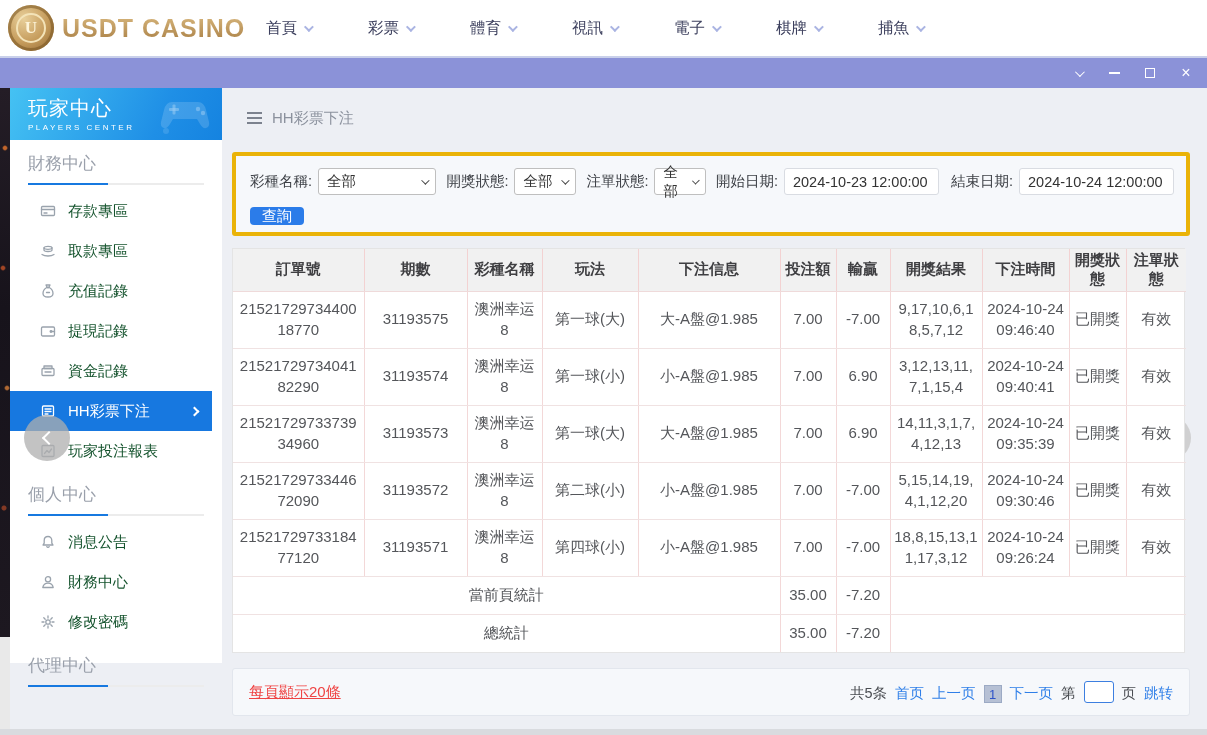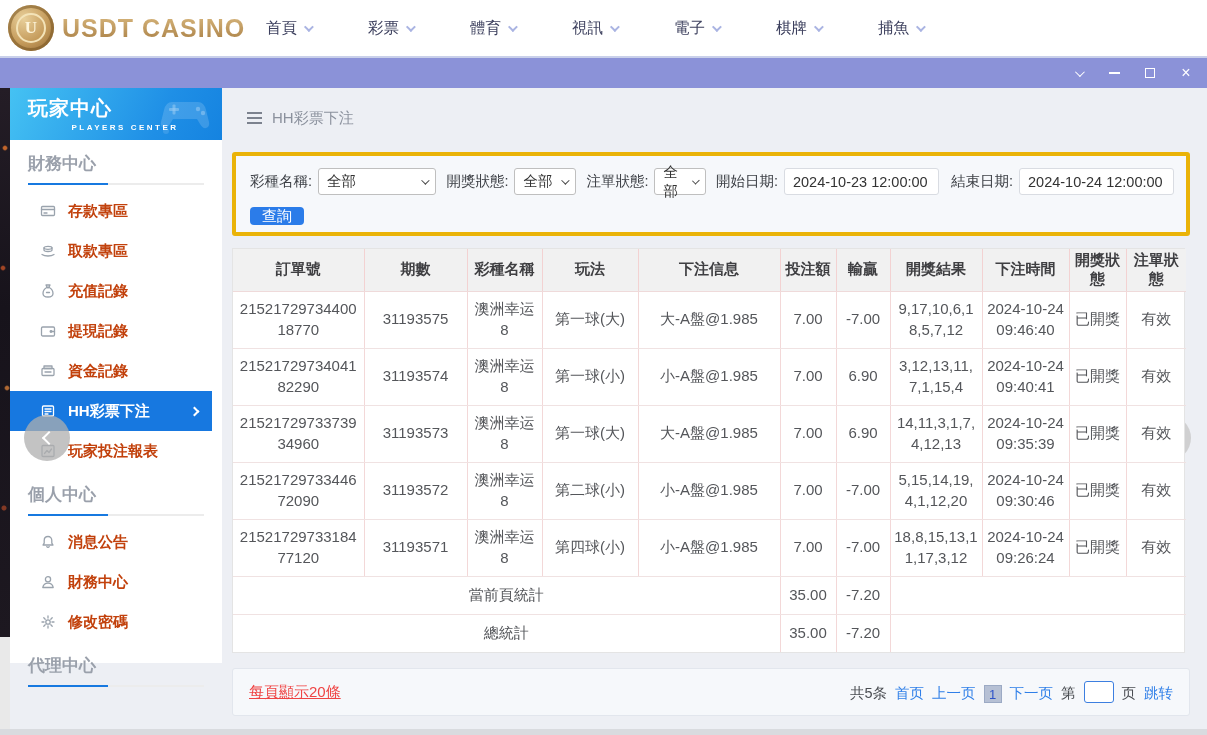--- a/index.html
+++ b/index.html
@@ -35,29 +35,29 @@
   #desk-strip { left:0; top:88px; width:10px; height:549px; background:#16121a;
       background-image: radial-gradient(circle at 5px 60px, rgba(235,120,45,.8) 0 1.5px, transparent 3px),
                         radial-gradient(circle at 3px 180px, rgba(220,90,40,.7) 0 1.5px, transparent 3px),
                         radial-gradient(circle at 7px 300px, rgba(240,140,60,.7) 0 1.5px, transparent 3px),
                         radial-gradient(circle at 4px 420px, rgba(200,80,40,.6) 0 2px, transparent 3px),
                         linear-gradient(180deg,#241d26,#17131b 40%,#1d1820); }
   #desk-strip-btm { left:0; top:637px; width:10px; height:92px; background:#e9e9e9; }
   #win-bottom { left:0; top:729px; width:1207px; height:6px; background:#d9dbdf; }
 
   
-  #sidebar { left:10px; top:88px; width:212px; height:575px; background:#fff;font-weight:bold; }
+  #sidebar { left:10px; top:88px; width:212px; height:575px; background:#fff; }
   #side-head { position:relative; width:212px; height:52px; background:linear-gradient(115deg,#45c2f3 0%,#1f8fe6 70%,#1583e0 100%); color:#fff; padding:7px 0 0 18px; overflow:hidden; }
   #side-title { font-size:20px; letter-spacing:1px; }
-  #side-sub { font-size:8px; letter-spacing:2.5px; margin-top:1px;text-align:center; }
+  #side-sub { font-size:8px; letter-spacing:2.5px; margin-top:1px; }
   #gamepad { position:absolute; right:6px; top:6px; opacity:.55; }
   .sec-header { font-size:17px; color:#9aa0ab; padding:12px 0 6px 18px; }
   .sec-divider { height:2px; margin:2px 18px 6px 18px; background:#ececec; position:relative; }
   .sec-divider::before { content:""; position:absolute; left:0; top:0; width:80px; height:2px; background:#1779e0; }
-  .side-item { height:40px; display:flex; align-items:center; padding-left:30px; cursor:pointer; color:#c2410c; position:relative; width:202px; }
+  .side-item { height:40px; display:flex; align-items:center; padding-left:30px; cursor:pointer; color:#14532d; position:relative; width:202px; }
   .side-item .ic { width:16px; height:16px; margin-right:12px; color:#9aa3ad; flex:0 0 16px; }
   .side-item .ic svg { width:16px; height:16px; stroke:currentColor; fill:none; stroke-width:1.3; stroke-linecap:round; stroke-linejoin:round; }
   .side-item .it-lbl { font-size:15px; }
   .side-item.selected { background:#1778e0; color:#fff; }
   .side-item.selected .ic { color:#fff; }
   .side-item.selected .arrow { position:absolute; right:14px; width:7px; height:7px; border-right:2px solid #fff; border-bottom:2px solid #fff; transform:rotate(-45deg); }
 
   
   .circle-btn { width:46px; height:46px; border-radius:50%; background:rgba(175,175,175,.75); display:flex; align-items:center; justify-content:center; cursor:pointer; }
   #collapse-left { left:24px; top:415px; }

